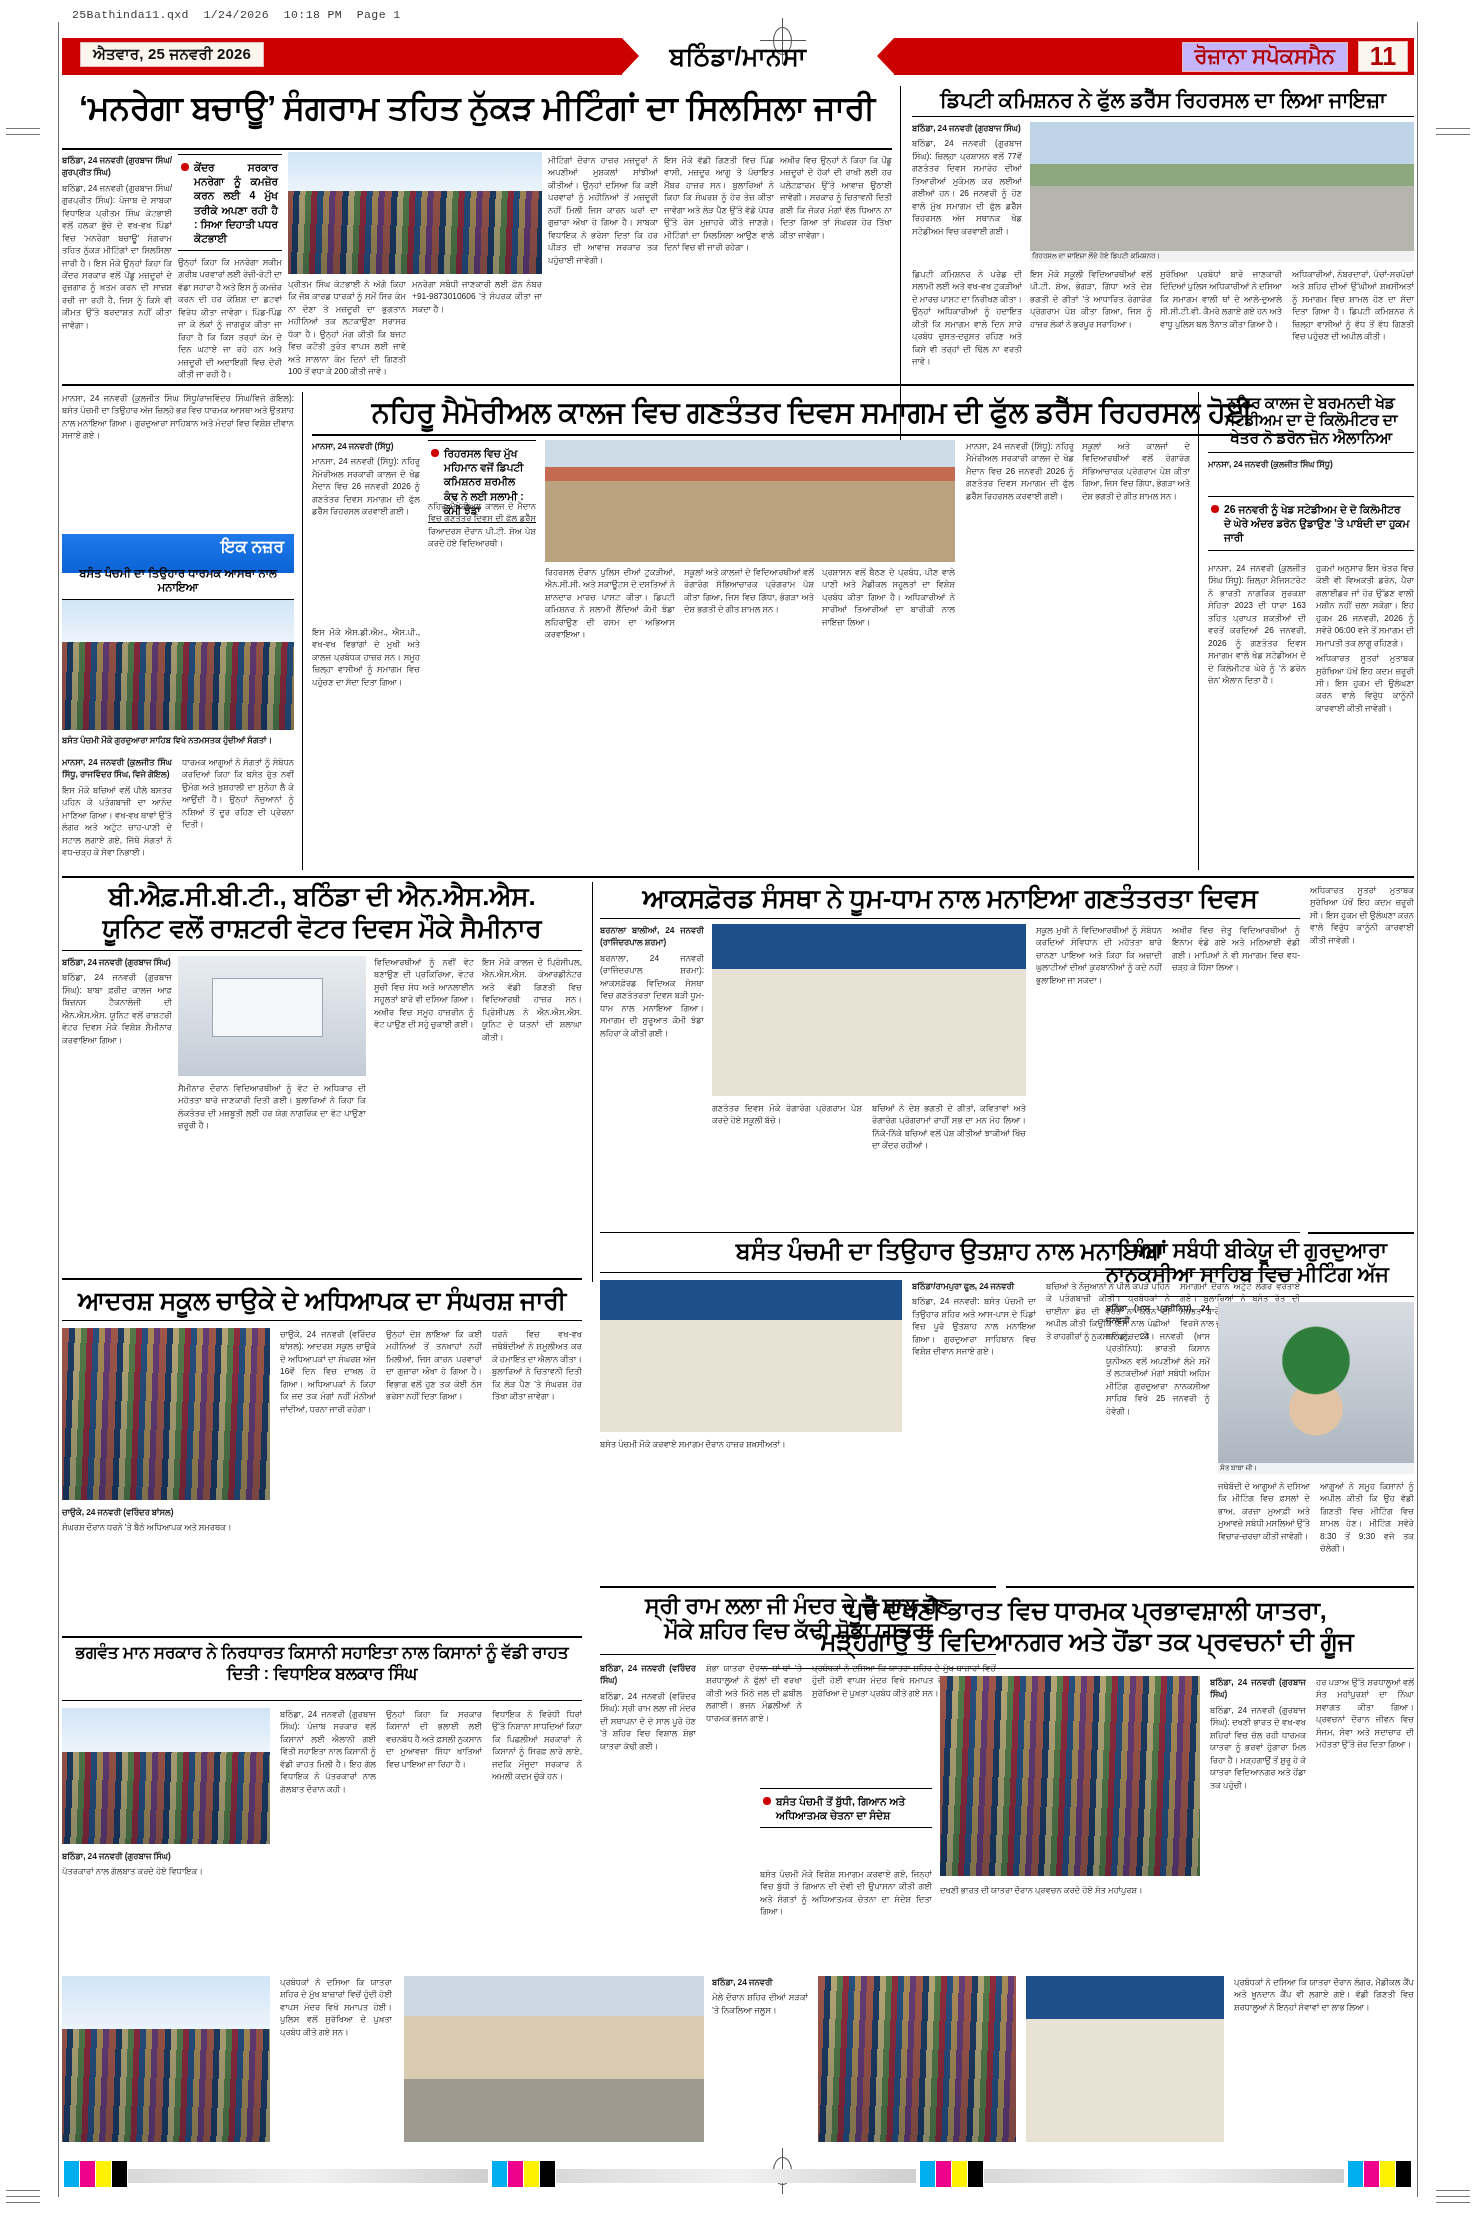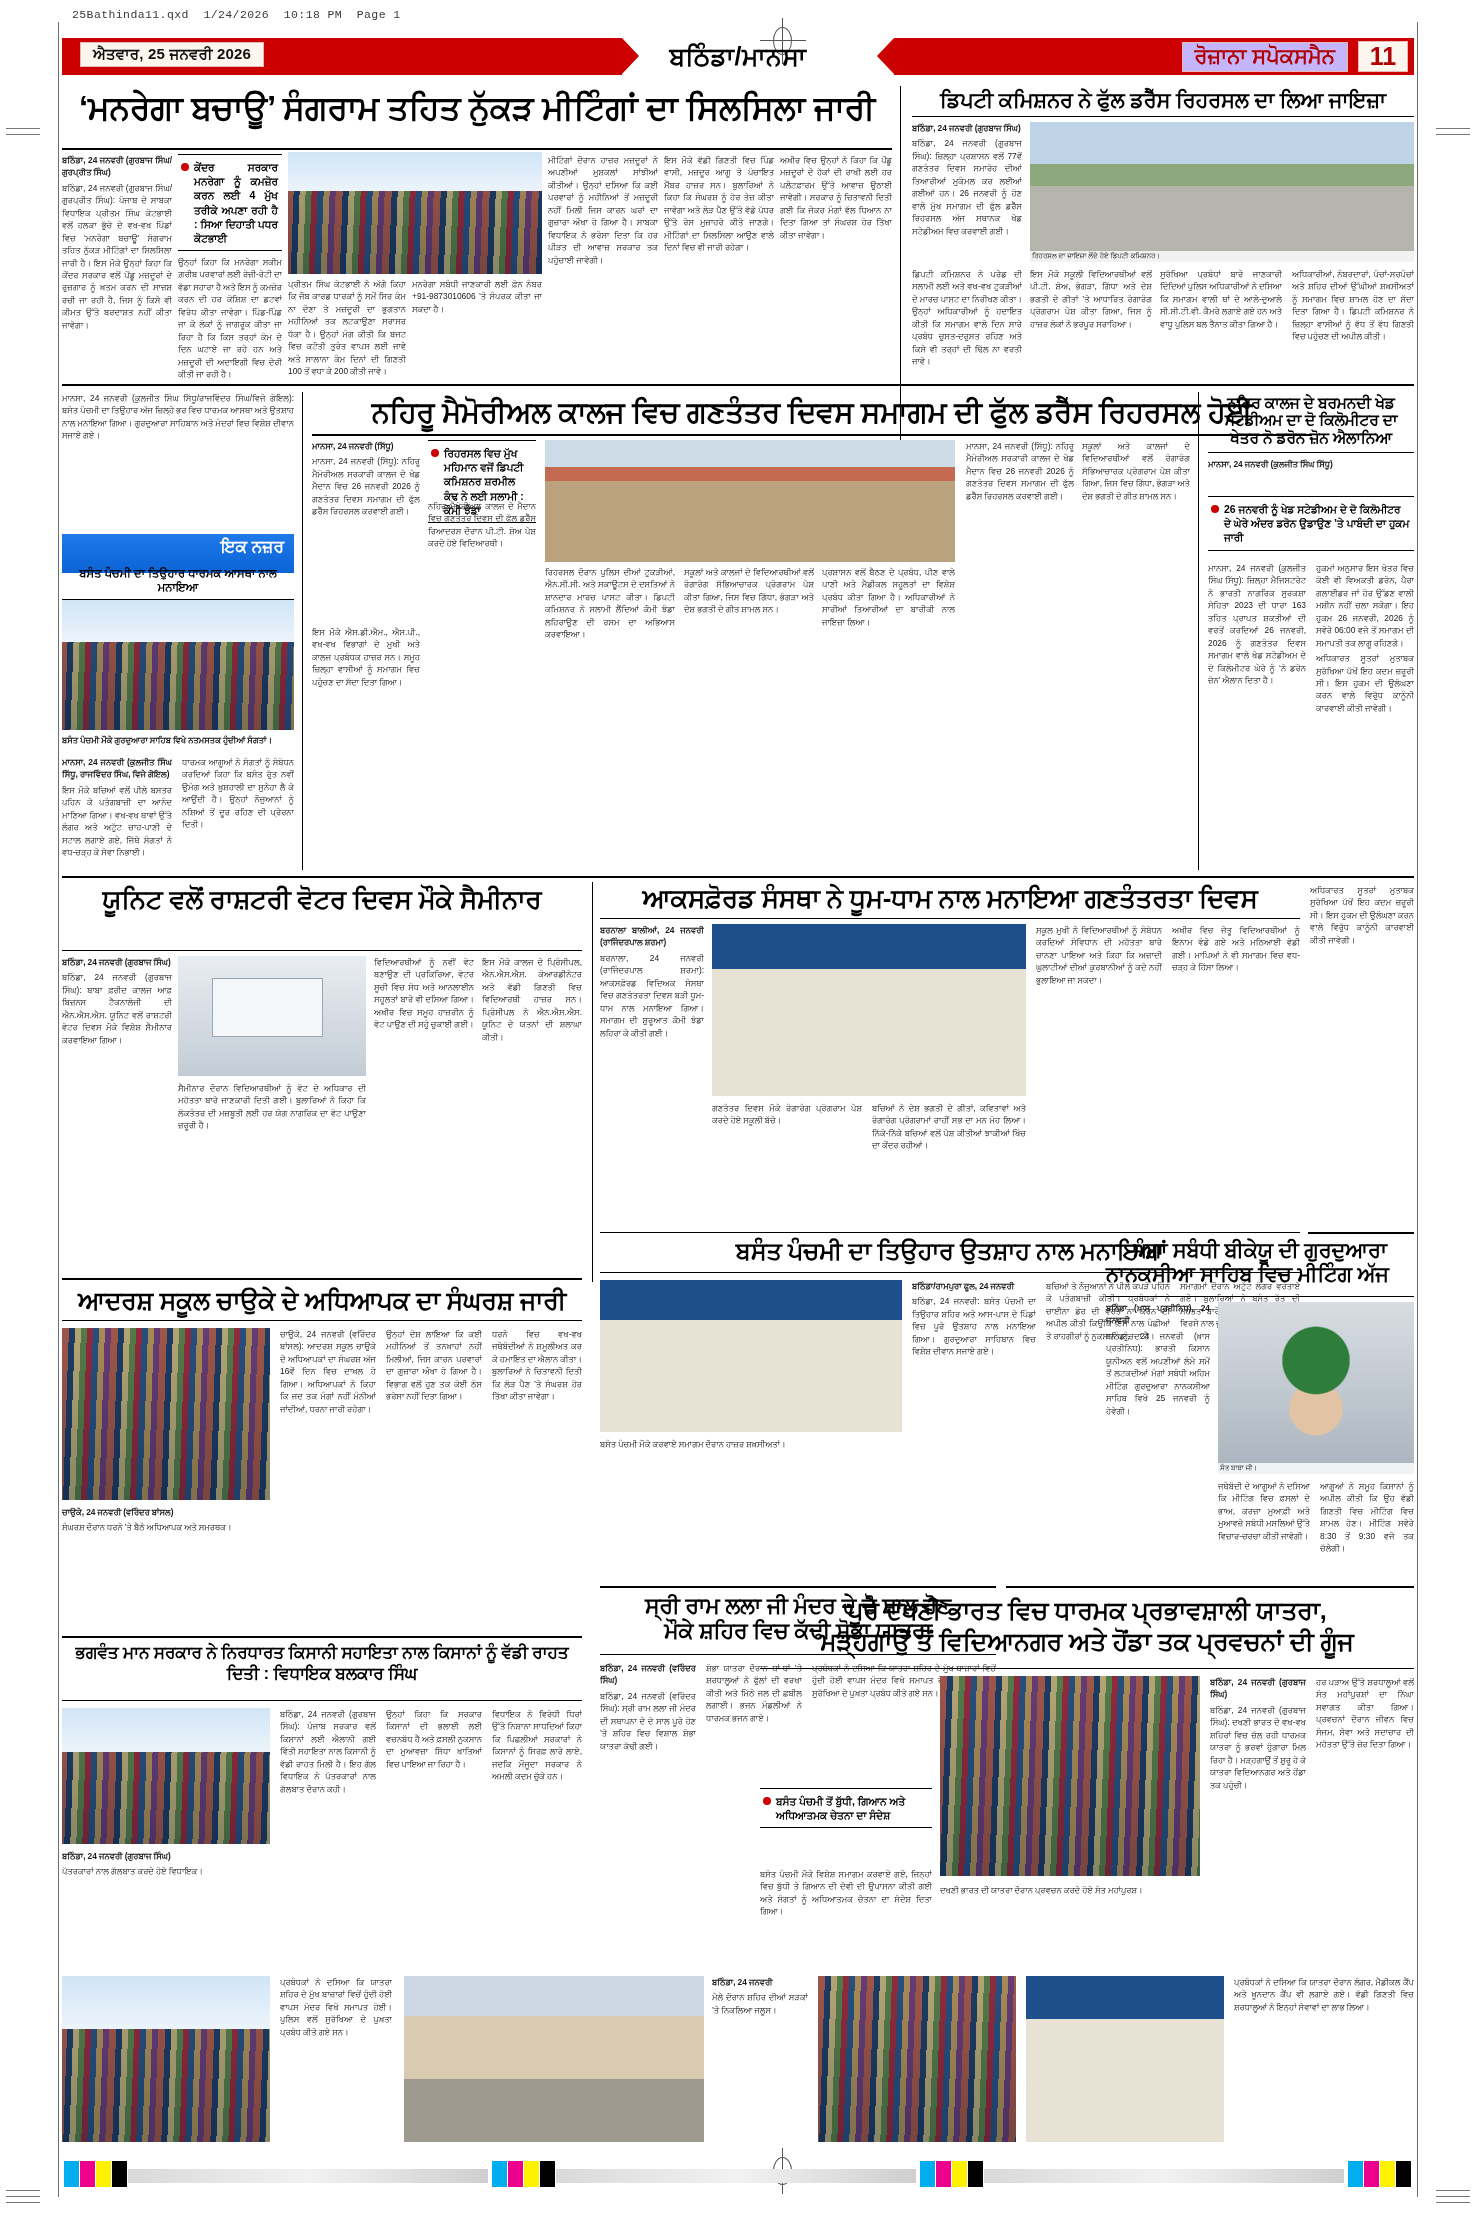--- a/index.html
+++ b/index.html
@@ -395,20 +395,21 @@
   <p>ਮਾਨਸਾ, 24 ਜਨਵਰੀ (ਕੁਲਜੀਤ ਸਿੰਘ ਸਿੱਧੂ): ਜ਼ਿਲ੍ਹਾ ਮੈਜਿਸਟਰੇਟ ਨੇ ਭਾਰਤੀ ਨਾਗਰਿਕ ਸੁਰਕਸ਼ਾ ਸੰਹਿਤਾ 2023 ਦੀ ਧਾਰਾ 163 ਤਹਿਤ ਪ੍ਰਾਪਤ ਸ਼ਕਤੀਆਂ ਦੀ ਵਰਤੋਂ ਕਰਦਿਆਂ 26 ਜਨਵਰੀ, 2026 ਨੂੰ ਗਣਤੰਤਰ ਦਿਵਸ ਸਮਾਗਮ ਵਾਲੇ ਖੇਡ ਸਟੇਡੀਅਮ ਦੇ ਦੋ ਕਿਲੋਮੀਟਰ ਘੇਰੇ ਨੂੰ ‘ਨੋ ਡਰੋਨ ਜ਼ੋਨ’ ਐਲਾਨ ਦਿਤਾ ਹੈ।</p>
 </div>
 <div class="body-col" style="position:absolute; left:1316px; top:562px; width:98px; height:300px;">
   <p>ਹੁਕਮਾਂ ਅਨੁਸਾਰ ਇਸ ਖੇਤਰ ਵਿਚ ਕੋਈ ਵੀ ਵਿਅਕਤੀ ਡਰੋਨ, ਪੈਰਾ ਗਲਾਈਡਰ ਜਾਂ ਹੋਰ ਉੱਡਣ ਵਾਲੀ ਮਸ਼ੀਨ ਨਹੀਂ ਚਲਾ ਸਕੇਗਾ। ਇਹ ਹੁਕਮ 26 ਜਨਵਰੀ, 2026 ਨੂੰ ਸਵੇਰੇ 06:00 ਵਜੇ ਤੋਂ ਸਮਾਗਮ ਦੀ ਸਮਾਪਤੀ ਤਕ ਲਾਗੂ ਰਹਿਣਗੇ।</p>
   <p>ਅਧਿਕਾਰਤ ਸੂਤਰਾਂ ਮੁਤਾਬਕ ਸੁਰੱਖਿਆ ਪੱਖੋਂ ਇਹ ਕਦਮ ਜ਼ਰੂਰੀ ਸੀ। ਇਸ ਹੁਕਮ ਦੀ ਉਲੰਘਣਾ ਕਰਨ ਵਾਲੇ ਵਿਰੁੱਧ ਕਾਨੂੰਨੀ ਕਾਰਵਾਈ ਕੀਤੀ ਜਾਵੇਗੀ।</p>
 </div>
 
 <div class="rule-med" style="position:absolute; left:62px; top:876px; width:1352px;"></div>
 
 <div style="position:absolute; left:62px; top:882px; width:520px;">
+  <div class="hl" style="font-size:26px; text-align:center;">ਬੀ.ਐਫ਼.ਸੀ.ਬੀ.ਟੀ., ਬਠਿੰਡਾ ਦੀ ਐਨ.ਐਸ.ਐਸ.</div>
   <div class="hl" style="font-size:26px; text-align:center; margin-top:3px;">ਯੂਨਿਟ ਵਲੋਂ ਰਾਸ਼ਟਰੀ ਵੋਟਰ ਦਿਵਸ ਮੌਕੇ ਸੈਮੀਨਾਰ</div>
 </div>
 <div class="rule-thin" style="position:absolute; left:62px; top:950px; width:520px;"></div>
 <div class="body-col" style="position:absolute; left:62px; top:956px; width:110px; height:310px;">
   <p><span class="lead">ਬਠਿੰਡਾ, 24 ਜਨਵਰੀ (ਗੁਰਬਾਜ ਸਿੰਘ)</span></p>
   <p>ਬਠਿੰਡਾ, 24 ਜਨਵਰੀ (ਗੁਰਬਾਜ ਸਿੰਘ): ਬਾਬਾ ਫ਼ਰੀਦ ਕਾਲਜ ਆਫ਼ ਬਿਜ਼ਨਸ ਟੈਕਨਾਲੋਜੀ ਦੀ ਐਨ.ਐਸ.ਐਸ. ਯੂਨਿਟ ਵਲੋਂ ਰਾਸ਼ਟਰੀ ਵੋਟਰ ਦਿਵਸ ਮੌਕੇ ਵਿਸ਼ੇਸ਼ ਸੈਮੀਨਾਰ ਕਰਵਾਇਆ ਗਿਆ।</p>
 </div>
 <div class="photo" style="left:178px; top:956px; width:188px; height:120px;">
   <div class="ph-screen"></div>
 </div>

